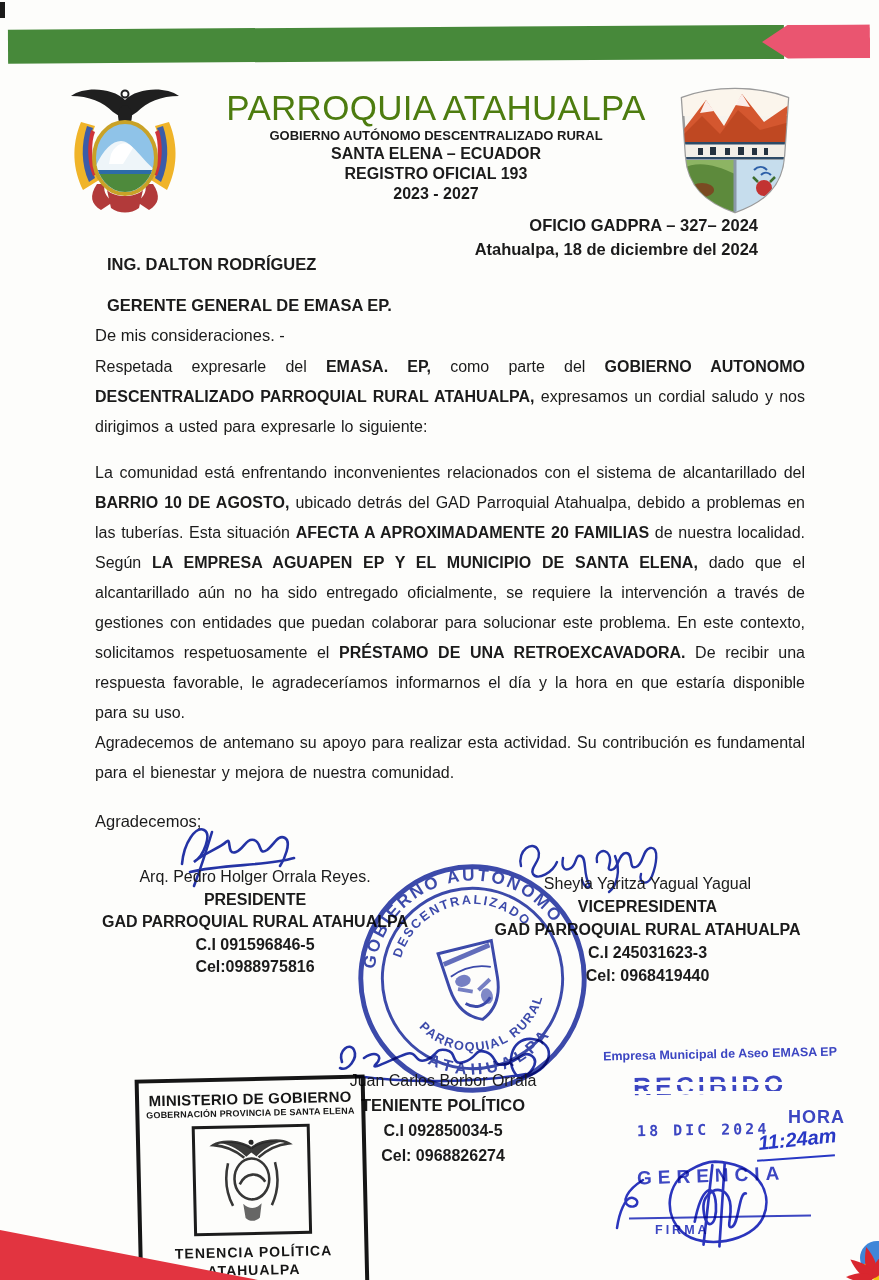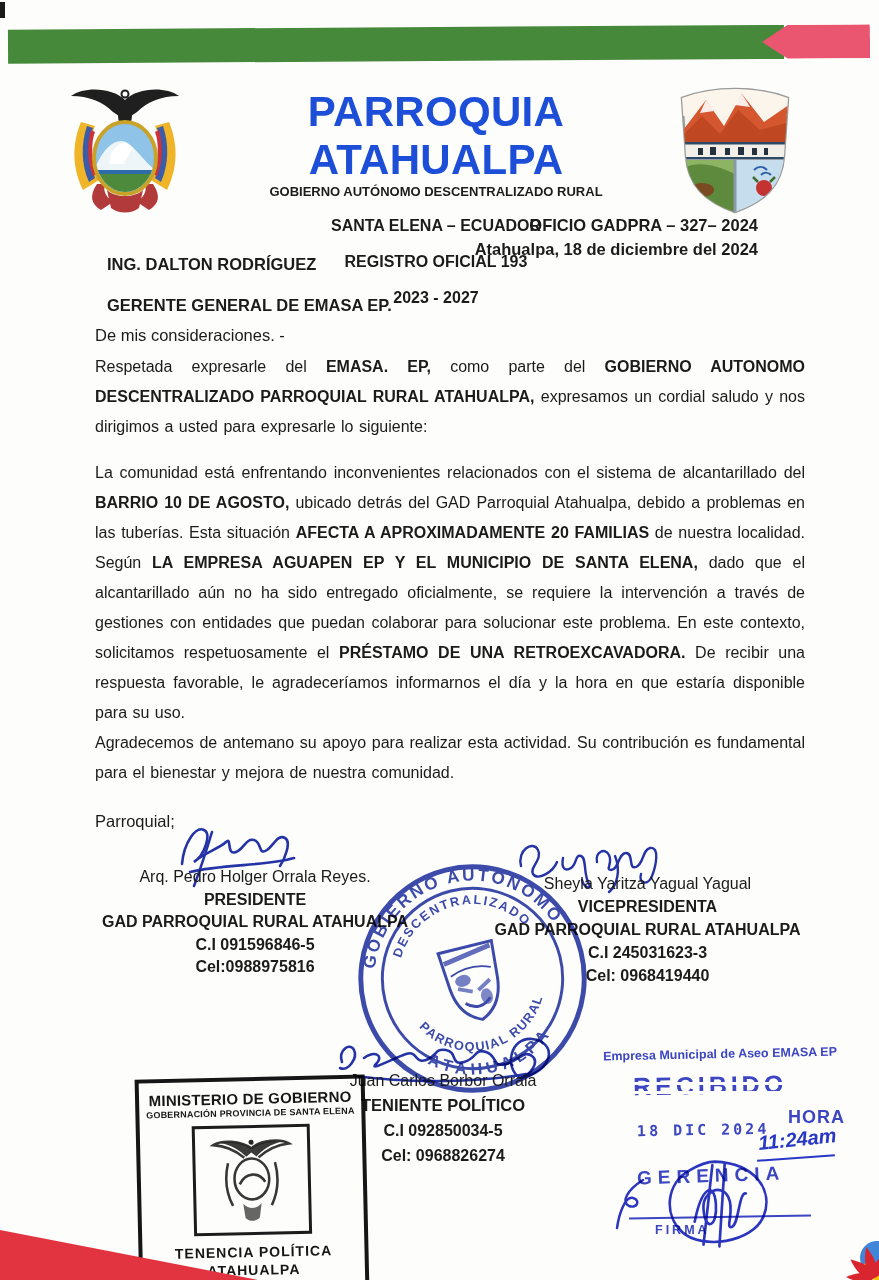--- a/index.html
+++ b/index.html
@@ -12,23 +12,23 @@
 
   
   .ribbon{left:8px;top:27px;width:862px;height:34px;transform:rotate(-0.35deg)}
   .ribbon-green{position:absolute;left:0;top:0;width:776px;height:34px;background:#47893a}
   .ribbon-red{position:absolute;left:754px;top:0;width:108px;height:34px;background:#ea5570;
               clip-path:polygon(24% 0,100% 0,100% 100%,24% 100%,0 50%)}
   .edge-mark{left:0;top:2px;width:5px;height:16px;background:#1a1a1a}
 
   
   .header-text{left:192px;top:88px;width:488px;text-align:center}
-  .h-title{font-size:42px;font-weight:700;letter-spacing:.3px;color:#1d4ed8}
+  .h-title{font-size:35px;font-weight:400;letter-spacing:.3px;color:#4d7c0f}
   .h-sub1{font-size:13px;font-weight:700;}
-  .h-sub{font-size:16px;font-weight:700;margin-top:18px}
+  .h-sub{font-size:16px;font-weight:700;margin-top:2px}
 
   .ref{left:420px;top:213px;width:338px;text-align:right;font-weight:700;font-size:16.5px;line-height:24px}
 
   .addr{left:107px;font-weight:700;font-size:16.5px}
   .salut{left:95px;font-size:16.5px}
   .para{left:95px;width:710px;font-size:16px;line-height:30px;text-align:justify;word-spacing:1px}
 
   .sigblock{text-align:center;font-size:16px}
   .sigblock div{font-weight:700}
   .sigblock .nm{font-weight:400}
@@ -143,21 +143,21 @@
     <div>Atahualpa, 18 de diciembre del 2024</div>
   </div>
 
   <div class="abs addr" style="top:255px">ING. DALTON RODRÍGUEZ</div>
   <div class="abs addr" style="top:296px">GERENTE GENERAL DE EMASA EP.</div>
   <div class="abs salut" style="top:326px">De mis consideraciones. -</div>
 
   <div class="abs para" style="top:352px"><span>Respetada expresarle del </span><span class="b">EMASA. EP,</span><span> como parte del </span><span class="b">GOBIERNO AUTONOMO DESCENTRALIZADO PARROQUIAL RURAL ATAHUALPA,</span><span> expresamos un cordial saludo y nos dirigimos a usted para expresarle lo siguiente:</span></div>
   <div class="abs para" style="top:458px"><span>La comunidad está enfrentando inconvenientes relacionados con el sistema de alcantarillado del </span><span class="b">BARRIO 10 DE AGOSTO,</span><span> ubicado detrás del GAD Parroquial Atahualpa, debido a problemas en las tuberías. Esta situación </span><span class="b">AFECTA A APROXIMADAMENTE 20 FAMILIAS</span><span> de nuestra localidad. Según </span><span class="b">LA EMPRESA AGUAPEN EP Y EL MUNICIPIO DE SANTA ELENA,</span><span> dado que el alcantarillado aún no ha sido entregado oficialmente, se requiere la intervención a través de gestiones con entidades que puedan colaborar para solucionar este problema. En este contexto, solicitamos respetuosamente el </span><span class="b">PRÉSTAMO DE UNA RETROEXCAVADORA.</span><span> De recibir una respuesta favorable, le agradeceríamos informarnos el día y la hora en que estaría disponible para su uso.</span></div>
   <div class="abs para" style="top:728px">Agradecemos de antemano su apoyo para realizar esta actividad. Su contribución es fundamental para el bienestar y mejora de nuestra comunidad.</div>
-  <div class="abs salut" style="top:812px">Parroquial;</div>
+  <div class="abs salut" style="top:812px">Agradecemos;</div>
 
   <svg class="abs ink" style="left:168px;top:812px" width="160" height="80" viewBox="0 0 160 80">
     <g fill="none" stroke="#2433a8" stroke-width="2.6" stroke-linecap="round">
       <path d="M14 52 C16 30 28 14 36 18 C44 22 36 44 26 50 C34 42 52 36 58 30 C64 24 58 44 68 40 C76 37 78 26 86 28 C94 30 90 44 99 38 C106 33 110 22 117 26 C124 30 116 48 112 54"></path>
       <path d="M44 20 C38 40 32 58 26 74"></path>
       <path d="M22 60 C55 52 100 54 126 46"></path>
     </g>
   </svg>
 
   <svg class="abs ink" style="left:505px;top:826px" width="180" height="70" viewBox="0 0 180 70">

